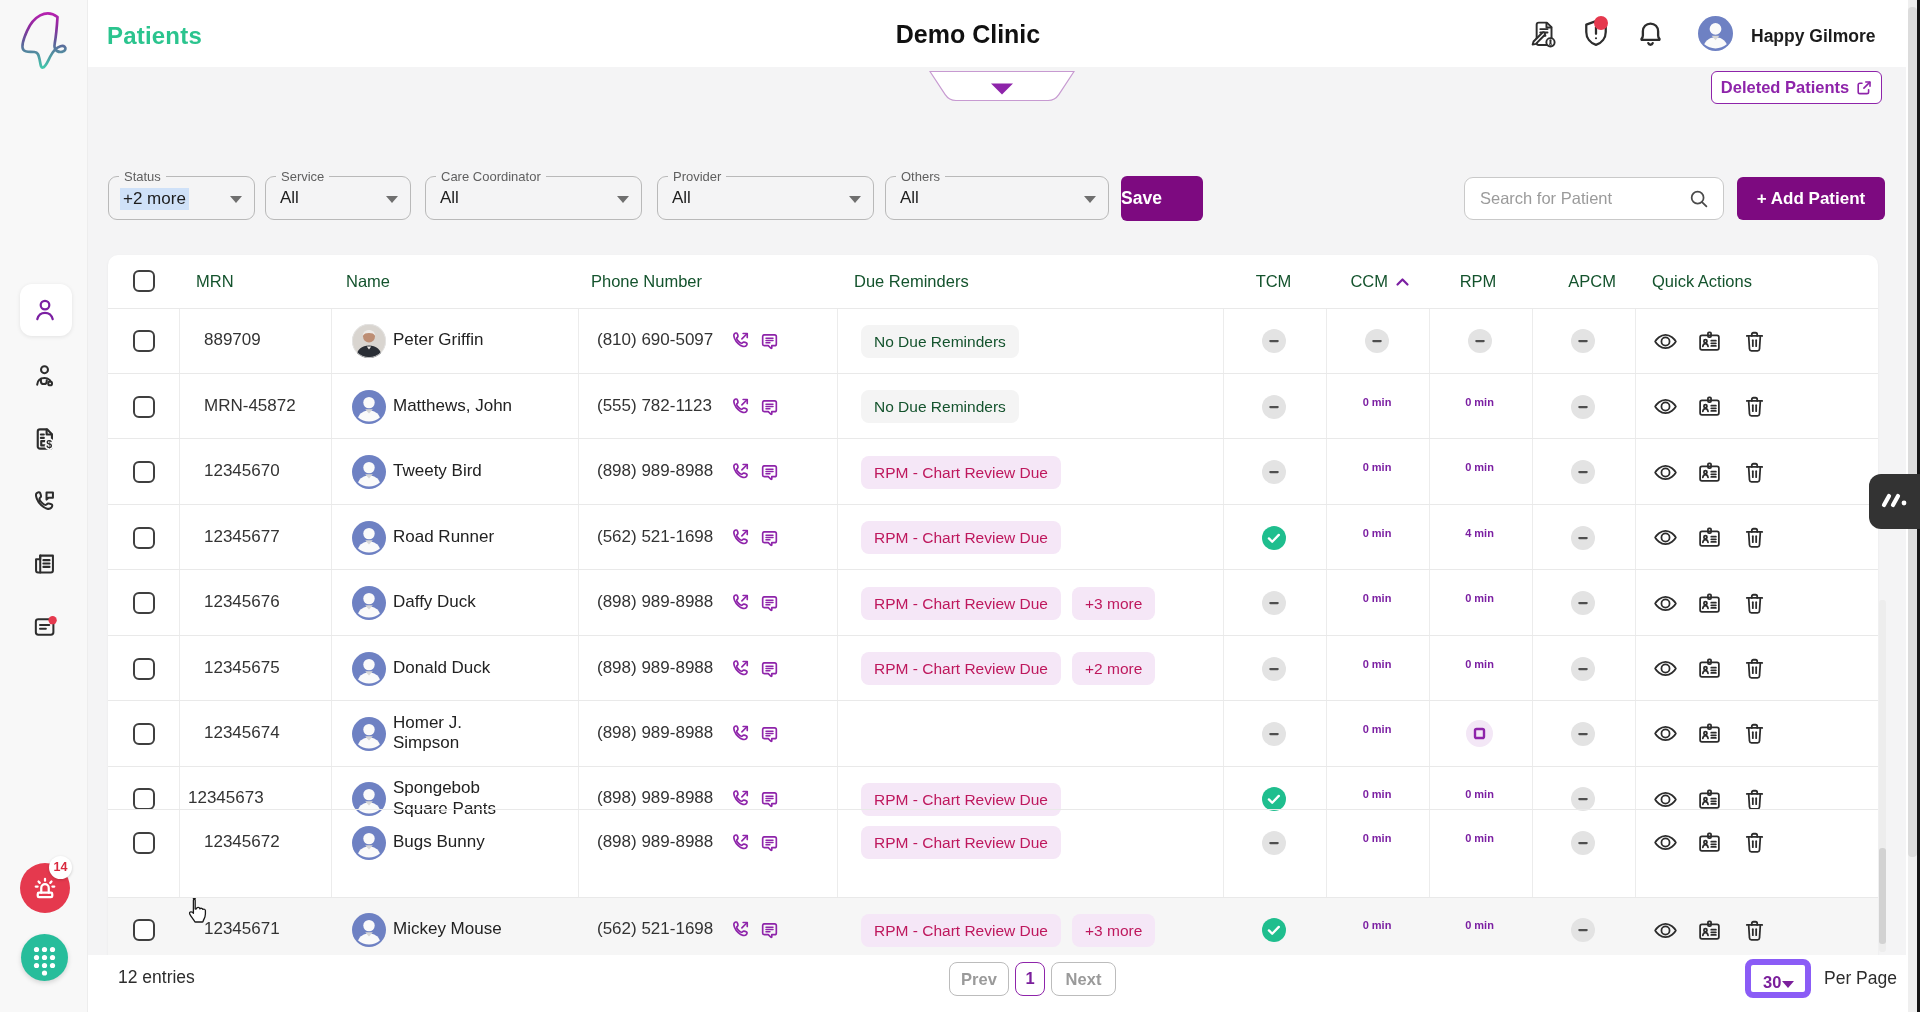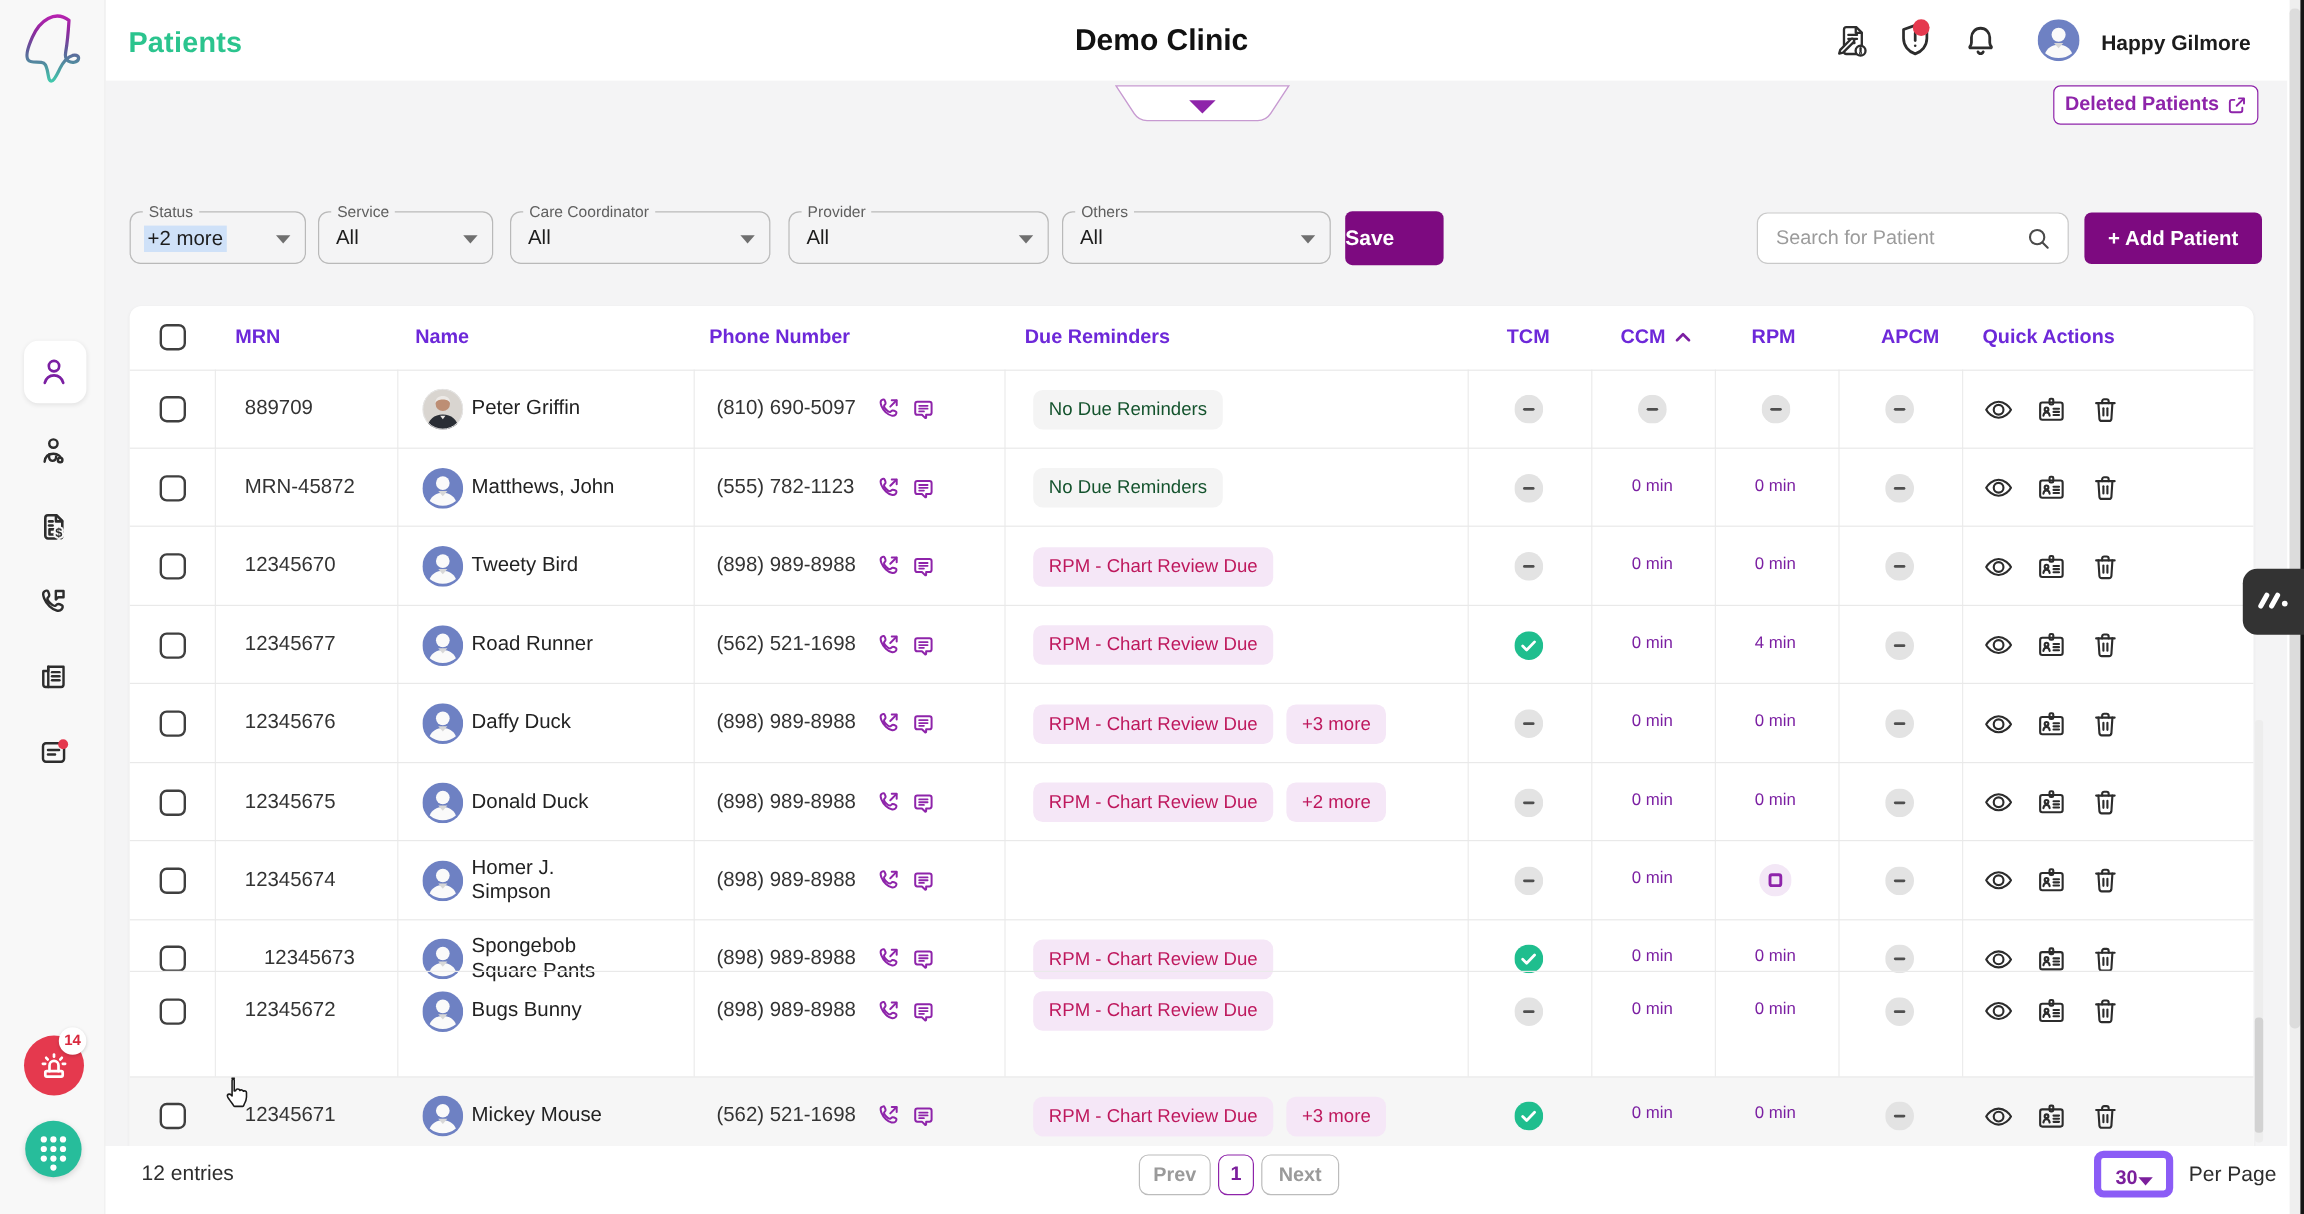--- a/index.html
+++ b/index.html
@@ -25,28 +25,28 @@
 .fsel .lab{position:absolute;left:10px;top:-8px;background:#f4f4f5;padding:0 5px;font-size:13px;color:#5f5f5f;line-height:15px}
 .fsel .val{position:absolute;left:14px;top:11px;font-size:17px;color:#1d1d1d}
 .fsel .val.hl{background:#cfe1f8;padding:1px 3px;margin-left:-3px}
 .fsel .arr{position:absolute;right:12px;top:19px;width:0;height:0;border-left:6px solid transparent;border-right:6px solid transparent;border-top:7px solid #6f6f6f}
 .savebtn{position:absolute;left:1121px;top:176px;width:82px;height:45px;background:#7d0a80;border-radius:6px;color:#fff;font-size:17.5px;font-weight:bold;text-align:left;line-height:45px}
 .search{position:absolute;left:1464px;top:177px;width:260px;height:43px;background:#fff;border:1px solid #c9c9c9;border-radius:9px}
 .search .ph{position:absolute;left:15px;top:11px;font-size:16.5px;color:#9b9b9b}
 .addbtn{position:absolute;left:1737px;top:177px;width:148px;height:43px;background:#7d0a80;border-radius:6px;color:#fff;font-size:17px;font-weight:bold;text-align:center;line-height:43px}
 
 #card{position:absolute;left:108px;top:255px;width:1770px;height:700px;background:#fff;border-radius:10px 10px 0 0;box-shadow:0 1px 3px rgba(0,0,0,.05);overflow:hidden}
-.th{position:absolute;top:0;height:52.5px;font-size:16.5px;color:#6d28d9;font-weight:700}
+.th{position:absolute;top:0;height:52.5px;font-size:16.5px;color:#14532d;font-weight:400}
 .vline{position:absolute;top:52.5px;bottom:0;width:1px;background:#ececec}
 .trow{position:absolute;left:0;width:1770px;border-top:1px solid #e9e9e9}
 .trow.hov{background:#f6f6f6}
 .cb{width:22px;height:22px;border:2px solid #3f3f3f;border-radius:6px;background:#fff}
 .mrn,.phone{font-size:17px;color:#333}
 .name{font-size:17px;color:#222;line-height:20.5px}
-.min{font-size:14px;font-weight:400;color:#7b1fa2;text-align:center}
+.min{font-size:11px;font-weight:700;color:#7b1fa2;text-align:center}
 .chips{display:flex;gap:11px}
 .chip{height:33px;line-height:33px;padding:0 13px;border-radius:8px;background:#f5e7f7;color:#be185d;font-size:15.5px;white-space:nowrap}
 .chip.gray{background:#f4f4f4;color:#14532d}
 
 .entries{position:absolute;left:118px;top:967px;font-size:17.5px;color:#2d2d2d}
 .pgbtn{position:absolute;top:962px;height:34px;border:1px solid #bcbcbc;border-radius:8px;background:#fff;color:#9a9a9a;font-size:16.5px;font-weight:bold;text-align:center}
 .pgcur{position:absolute;top:962px;height:34px;border:1.5px solid #8e24aa;border-radius:8px;background:#fff;color:#7b1f9c;font-size:16.5px;font-weight:bold;text-align:center}
 .perpage{position:absolute;left:1745px;top:959px;width:66px;height:39px;border:6px solid #8b5cf6;border-radius:8px;background:#fff}
 .pptext{position:absolute;left:1824px;top:968px;font-size:17.5px;color:#2d2d2d}
 
@@ -639,21 +639,21 @@
       <div class="abs" style="left:1633.5px;top:20.225px"><svg width="25" height="25" viewBox="0 0 24 24" fill="none" stroke="#2c2c2c" stroke-width="1.7" stroke-linecap="round" stroke-linejoin="round">
           <path d="M4.6 6.7h14.8"></path>
           <path d="M9.4 6.7V5.2c0-.9.7-1.6 1.6-1.6h2c.9 0 1.6.7 1.6 1.6v1.5"></path>
           <path d="M6.4 6.7l.8 12.5c.1 1 .9 1.7 1.9 1.7h5.8c1 0 1.8-.7 1.9-1.7l.8-12.5"></path>
           <path d="M10.4 10.8v5.7"></path>
           <path d="M13.6 10.8v5.7"></path>
         </svg></div>
     </div>
 <div class="trow" style="top:510.7px;height:65.45px">
       <div class="cb abs" style="left:25px;top:21.725px"></div>
-      <div class="abs mrn" style="left:112px;top:21.725px">12345673</div>
+      <div class="abs mrn" style="left:80px;top:21.725px">12345673</div>
       <div class="abs" style="left:244px;top:15.725000000000001px"><svg width="34" height="34" viewBox="0 0 34 34">
           <circle cx="17" cy="17" r="17" fill="#6e81c3"></circle>
           <circle cx="17" cy="12.6" r="5.7" fill="#fafafa"></circle>
           <path d="M17 20.6c-5 0-9.3 2.7-10.9 6.9a17 17 0 0 0 21.8 0C26.3 23.3 22 20.6 17 20.6z" fill="#fafafa"></path>
           <path d="M13.2 19.2h7.6L17 23.6z" fill="#d7d7d7"></path>
         </svg></div>
       <div class="abs name" style="left:285px;top:11.725000000000001px">Spongebob<br>Square Pants</div>
       <div class="abs phone" style="left:489px;top:21.725px">(898) 989-8988</div>
       <div class="abs" style="left:622px;top:21.725px"><svg width="21" height="21" viewBox="0 0 24 24" fill="none" stroke="#8e24aa" stroke-width="1.9" stroke-linecap="round" stroke-linejoin="round">
           <path d="M5 4.3c1.1-1 2.7-1.2 3.1-.4.5.9 1.1 2.5 1 3.3-.1.8-1.2 1.4-1.4 2.1-.2.7.9 2.6 2.1 3.8 1.2 1.2 3.1 2.3 3.8 2.1.7-.2 1.3-1.3 2.1-1.4.8-.1 2.4.5 3.3 1 .8.4.6 2-.4 3.1-1.6 1.7-5.4 1.2-9.2-2.3C5.6 12.3 3.3 6 5 4.3z"></path>

